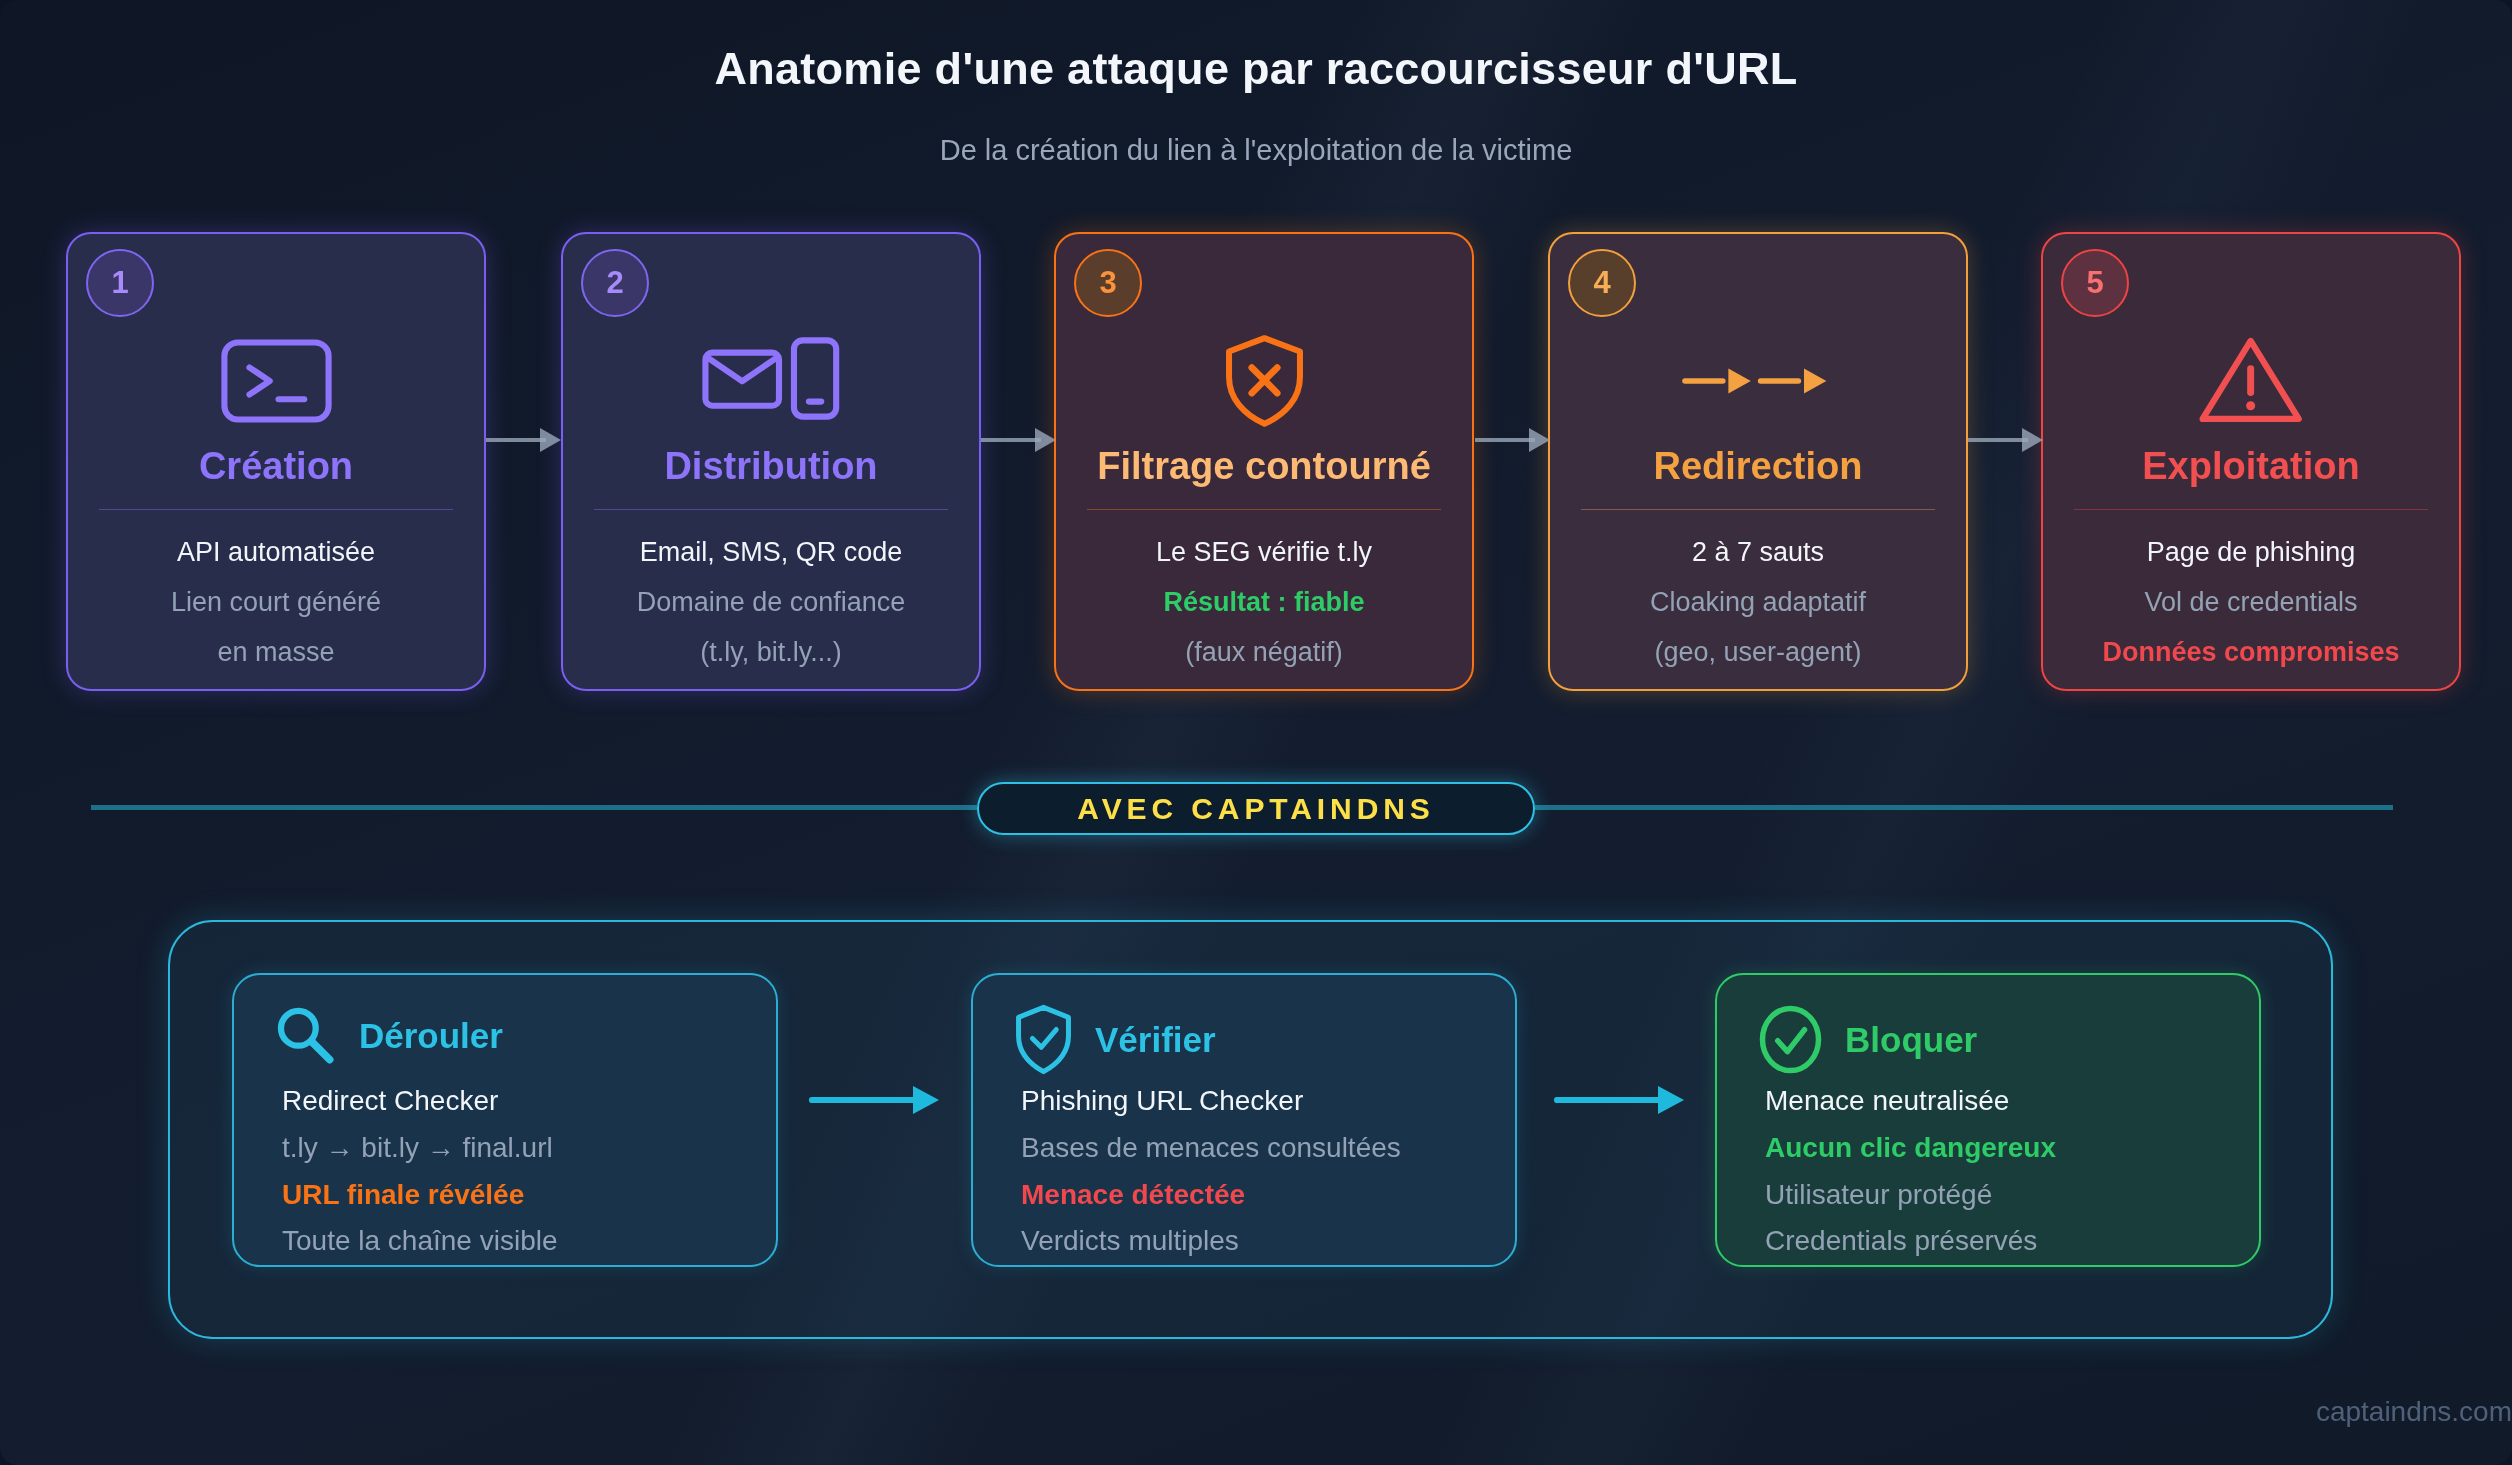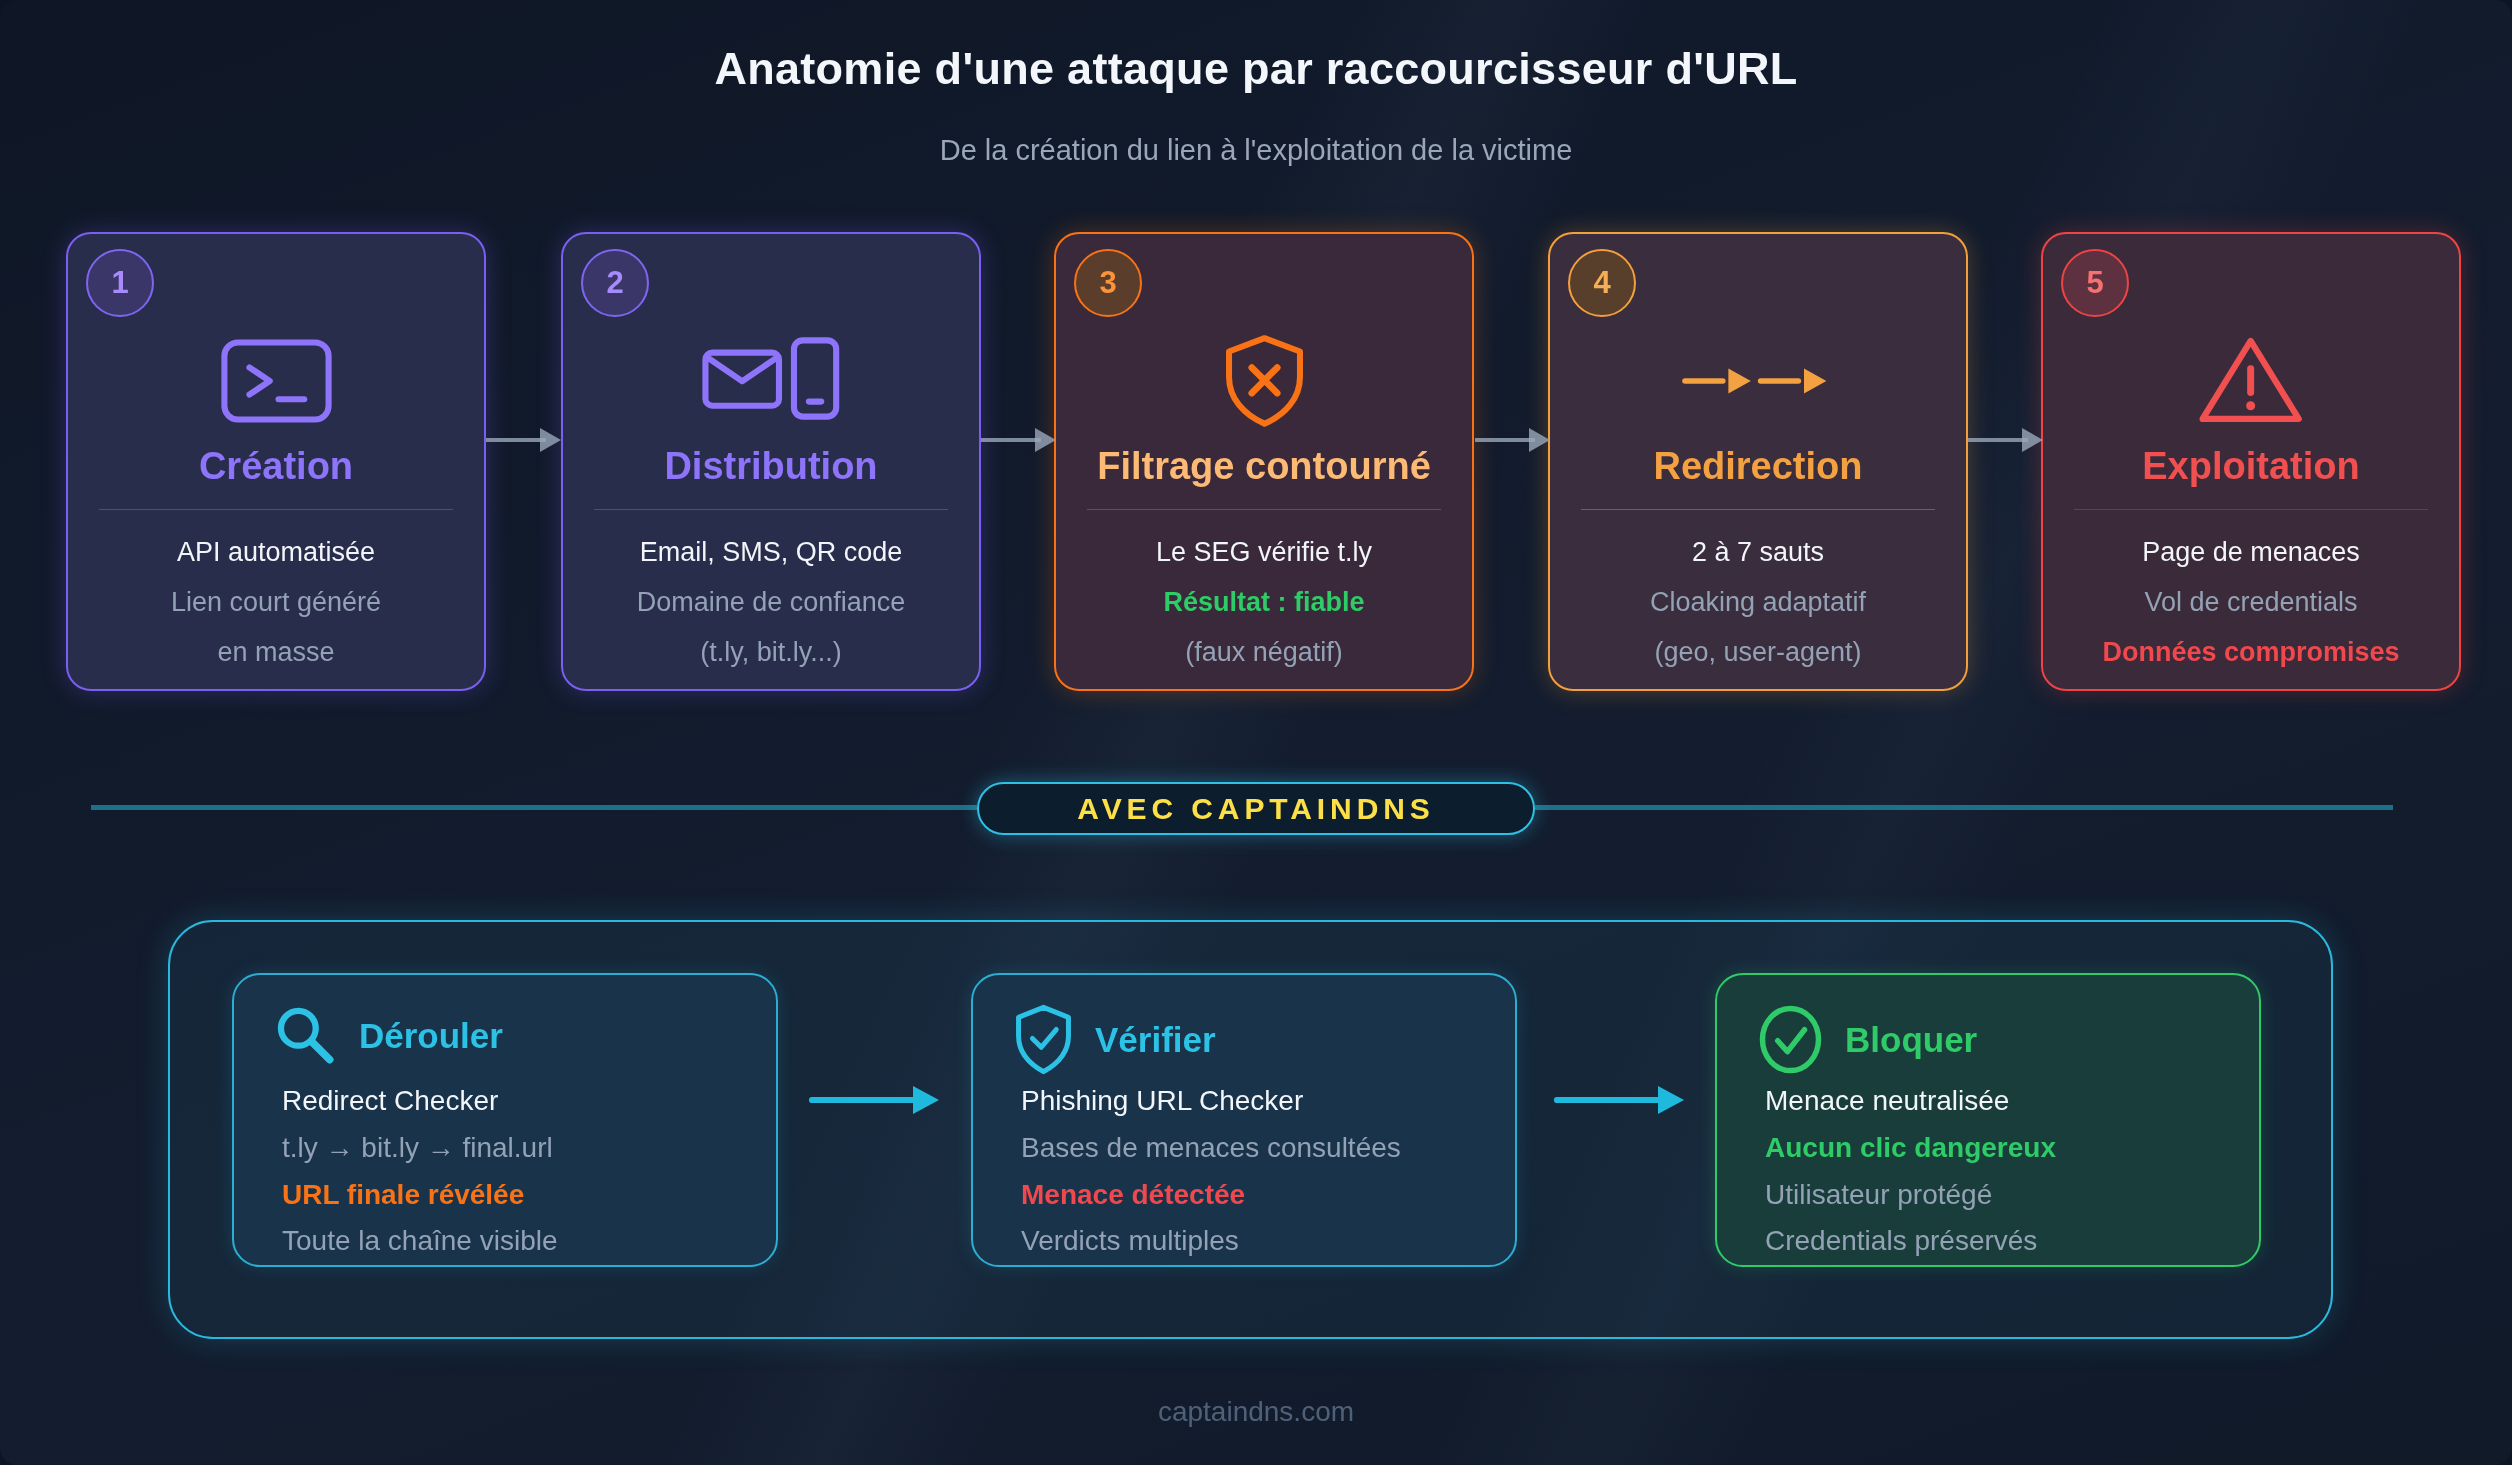--- a/index.html
+++ b/index.html
@@ -84,21 +84,21 @@
   .sol-line{position:absolute;left:40px;right:21px;height:38px;margin:8px;
     font-size:28px;line-height:38px;}
   .sl0{top:99px}.sl1{top:146px}.sl2{top:193px}.sl3{top:239px}
   
   .sol-arrow{position:absolute;top:1097px;width:130px;height:5.6px;}
   .sa1{left:809px}.sa2{left:1554px}
   .sol-arrow .shaft{position:absolute;left:0;top:0;height:5.6px;right:21px;background:#1fb9dd;border-radius:2.8px;}
   .sol-arrow .head{position:absolute;right:0;top:-11px;width:0;height:0;
     border-left:26.5px solid #1fb9dd;border-top:14px solid transparent;border-bottom:14px solid transparent;}
   
-  .footer{position:absolute;top:1396px;left:0;width:100%;text-align:center;
+  .footer{position:absolute;top:1396px;left:0;width:100%;text-align:right;
     font-size:28px;color:#4f617a;margin:0;}
   svg{display:block;}
 </style>
 </head>
 <body>
 
 <div class="stage">
 
   <h1 class="title">Anatomie d'une attaque par raccourcisseur d'URL</h1>
   <p class="subtitle">De la création du lien à l'exploitation de la victime</p>
@@ -183,21 +183,21 @@
       </div>
     <div class="icon">
       <svg width="108" height="94" viewBox="0 0 155 135" fill="none">
         <path d="M77 10 L146 122 H8 Z" stroke="#f25050" stroke-width="9" stroke-linejoin="round"></path>
         <line x1="77" y1="50" x2="77" y2="84" stroke="#f25050" stroke-width="10" stroke-linecap="round"></line>
         <circle cx="77" cy="103" r="6.5" fill="#f25050"></circle>
       </svg>
     </div>
     <h2 class="card-title">Exploitation</h2>
     <div class="card-divider"></div>
-    <p class="line ln0 t-white">Page de menaces</p>
+    <p class="line ln0 t-white">Page de phishing</p>
     <p class="line ln1 t-muted">Vol de credentials</p>
     <p class="line ln2 t-red">Données compromises</p>
   </div>
 
   <div class="flow-arrow fa1">
       <div class="shaft"></div>
       <div class="head"></div>
     </div>
   <div class="flow-arrow fa2">
       <div class="shaft"></div>

